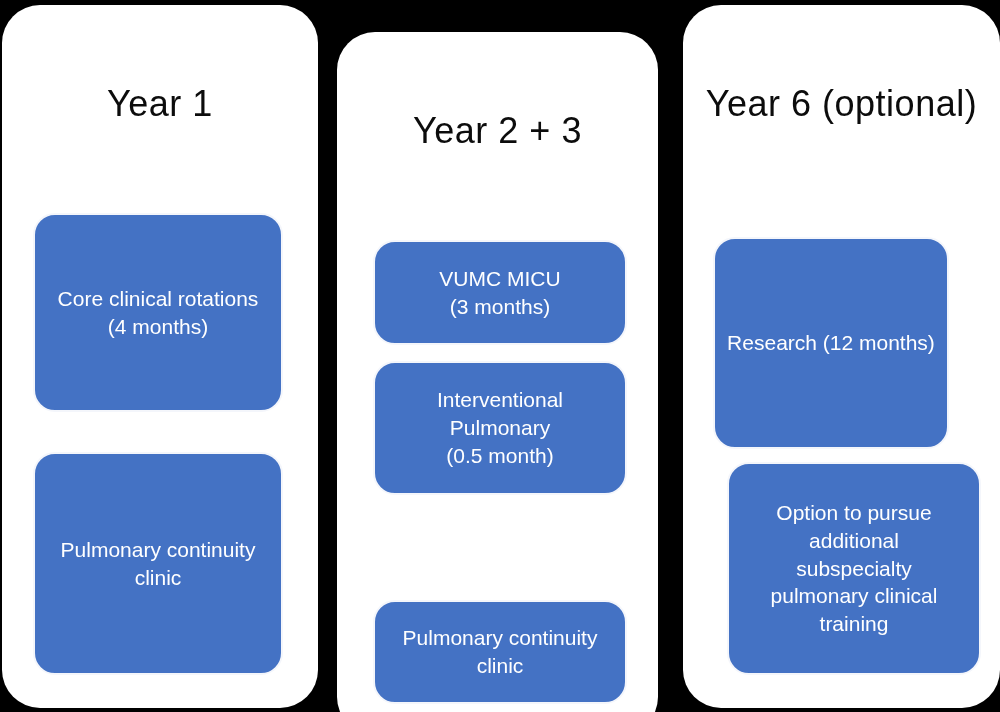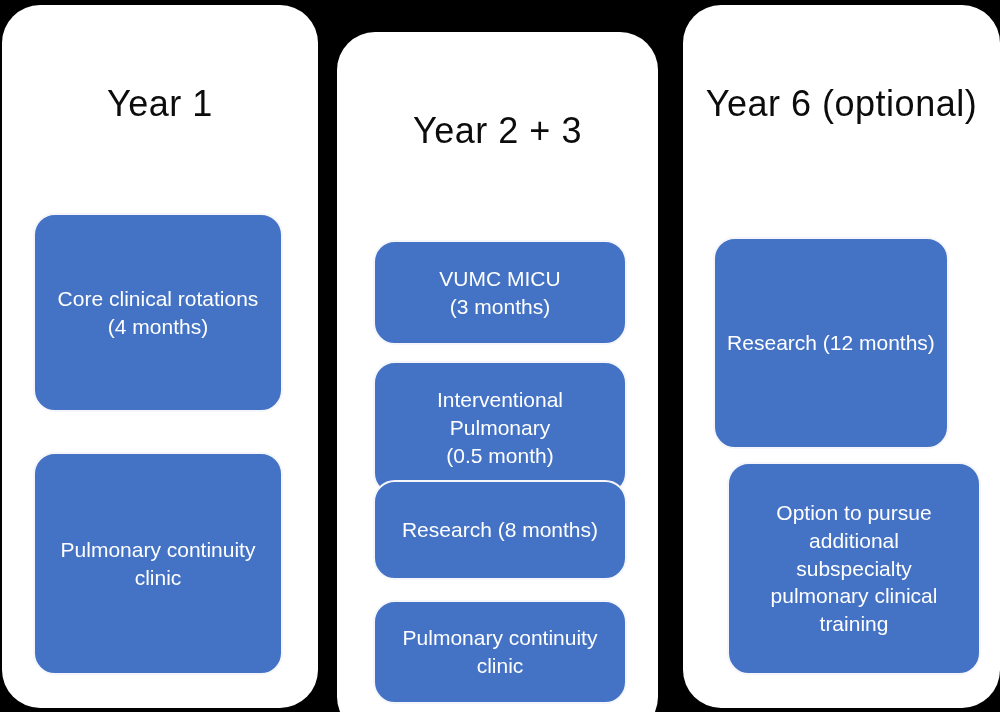--- a/index.html
+++ b/index.html
@@ -78,21 +78,20 @@
 clinic</div>
   </section>
 
   <section class="column col-2">
     <h2 class="col-title">Year 2 + 3</h2>
     <div class="box b2-1">VUMC MICU
 (3 months)</div>
     <div class="box b2-2">Interventional
 Pulmonary
 (0.5 month)</div>
-    <div class="box b2-3">Research (8 months)</div>
     <div class="box b2-4">Pulmonary continuity
 clinic</div>
   </section>
 
   <section class="column col-3">
     <h2 class="col-title">Year 6 (optional)</h2>
     <div class="box b3-1">Research (12 months)</div>
     <div class="box b3-2">Option to pursue
 additional
 subspecialty

